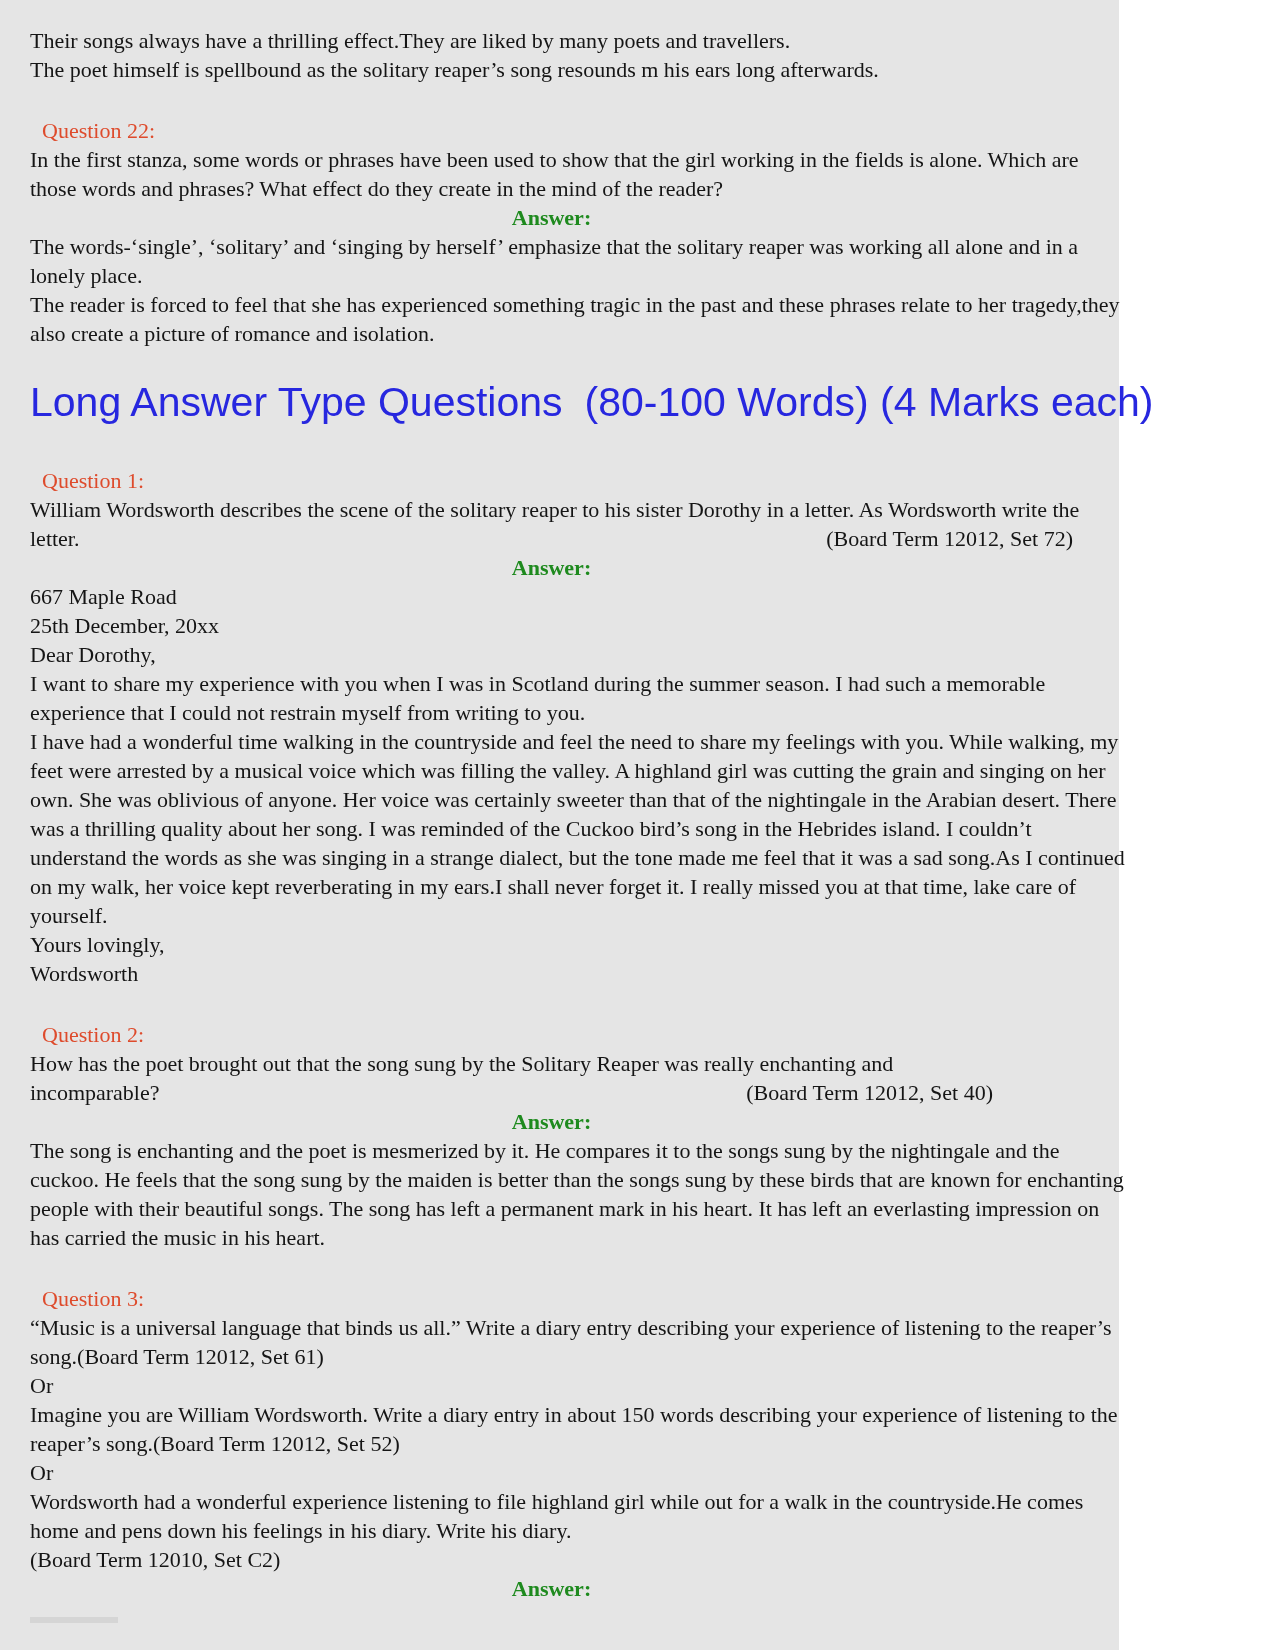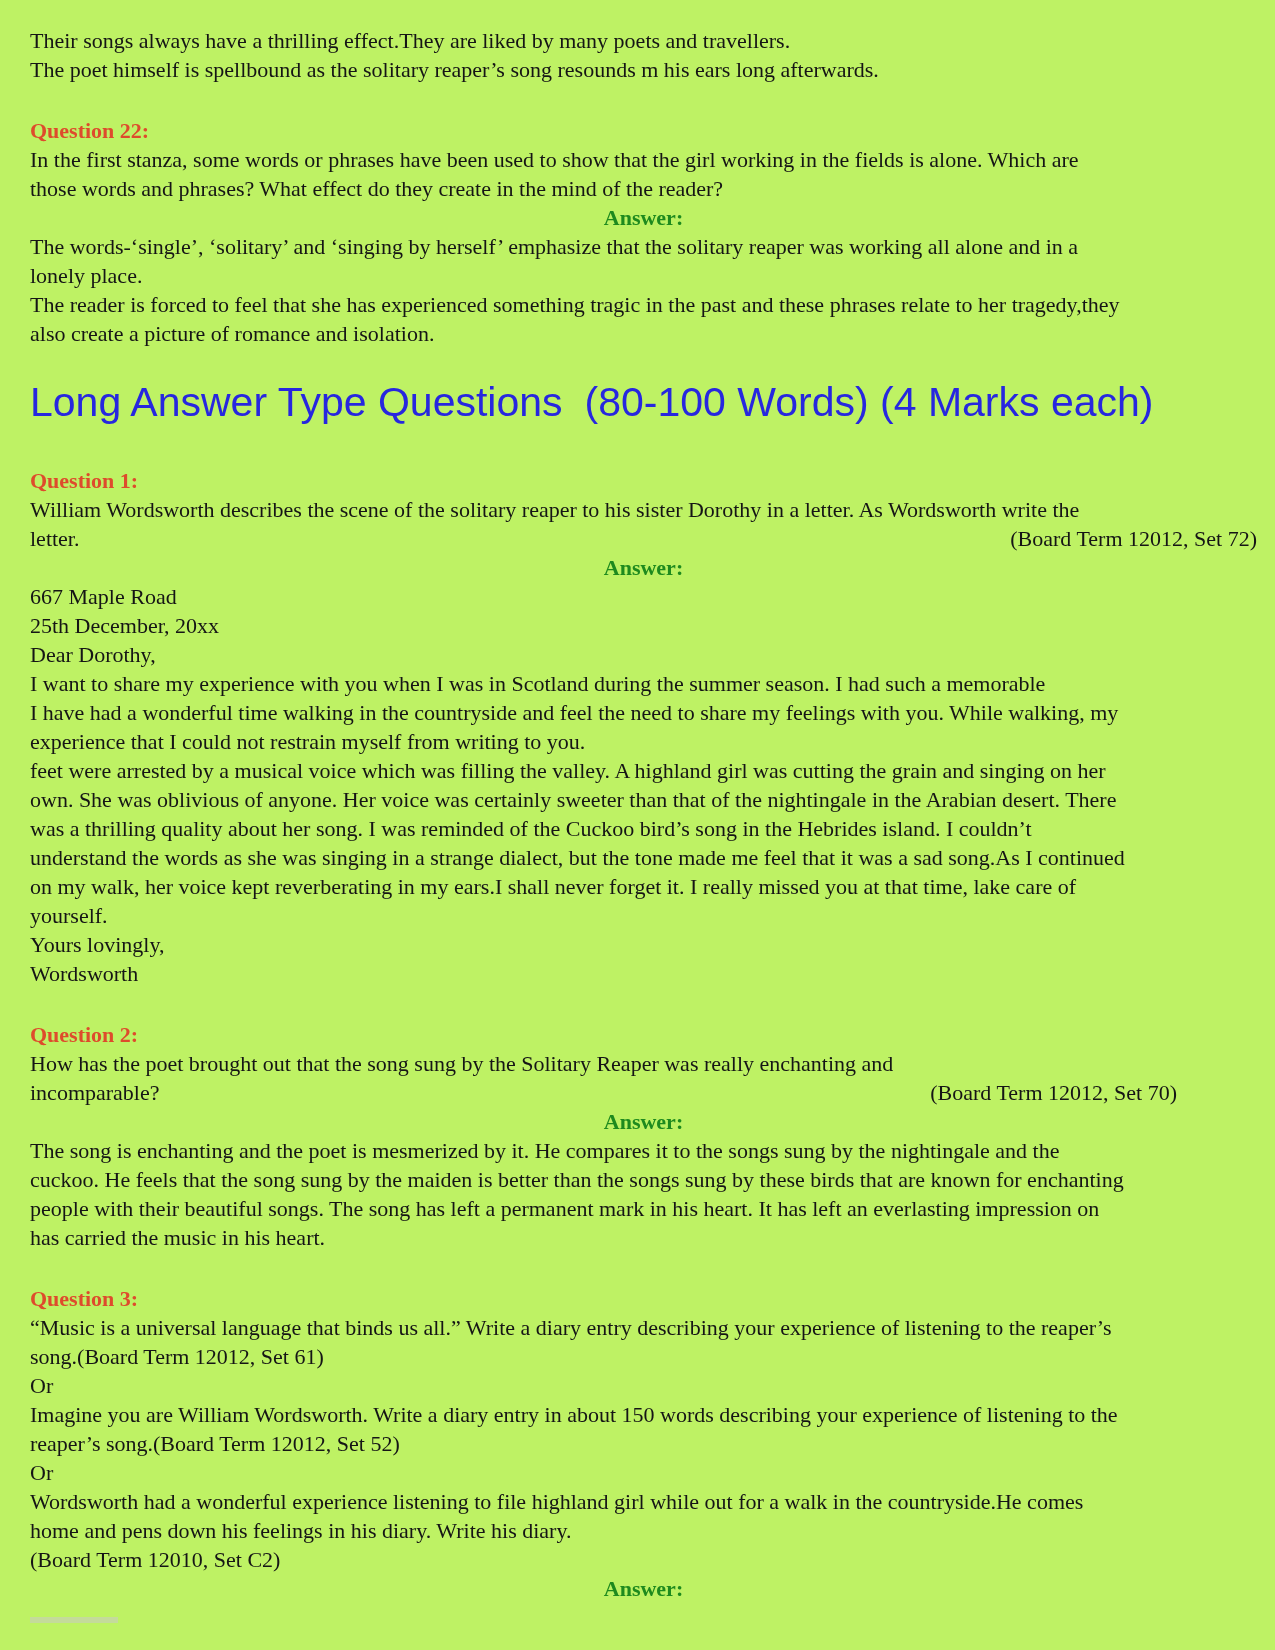--- a/index.html
+++ b/index.html
@@ -9,34 +9,35 @@
     --body-text:#151515;
   }
   *{margin:0;padding:0;box-sizing:border-box;}
   html,body{background:#ffffff;}
   body{
     width:1275px;height:1650px;overflow:hidden;
     font-family:"Liberation Serif", serif;
     color:var(--body-text);
   }
   .page{
-    width:1275px;height:1650px;
-    padding:26px 18px 0 30px;
-    background:#bef264;
+    width:1119px;height:1650px;
+    padding:26px 46px 0 30px;
+    background:#e5e5e5;
     position:relative;
   }
   .ln{
     font-size:22px;
     line-height:29px;
     white-space:pre;
   }
   .qblock{margin-top:32px;}
   .qhead{
     color:var(--question-red);
-    font-weight:bold;
+    font-weight:normal;
+    margin-left:12px;
   }
   .ahead{
     color:var(--answer-green);
     font-weight:bold;
     text-align:center;
   }
   .bold{font-weight:normal;}
   .cite-line{display:flex;}
   .cite{font-weight:normal;white-space:pre;}
   .cite-right{margin-left:auto;}
@@ -86,38 +87,38 @@
     <div class="ln">William Wordsworth describes the scene of the solitary reaper to his sister Dorothy in a letter. As Wordsworth write the</div>
     <div class="ln cite-line">
       <span>letter.</span>
       <span class="cite cite-right">(Board Term 12012, Set 72)</span>
     </div>
     <div class="ln ahead">Answer:</div>
     <div class="ln">667 Maple Road</div>
     <div class="ln">25th December, 20xx</div>
     <div class="ln">Dear Dorothy,</div>
     <div class="ln">I want to share my experience with you when I was in Scotland during the summer season. I had such a memorable</div>
+    <div class="ln">experience that I could not restrain myself from writing to you.</div>
     <div class="ln">I have had a wonderful time walking in the countryside and feel the need to share my feelings with you. While walking, my</div>
-    <div class="ln">experience that I could not restrain myself from writing to you.</div>
     <div class="ln">feet were arrested by a musical voice which was filling the valley. A highland girl was cutting the grain and singing on her</div>
     <div class="ln">own. She was oblivious of anyone. Her voice was certainly sweeter than that of the nightingale in the Arabian desert. There</div>
     <div class="ln">was a thrilling quality about her song. I was reminded of the Cuckoo bird’s song in the Hebrides island. I couldn’t</div>
     <div class="ln">understand the words as she was singing in a strange dialect, but the tone made me feel that it was a sad song.As I continued</div>
     <div class="ln">on my walk, her voice kept reverberating in my ears.I shall never forget it. I really missed you at that time, lake care of</div>
     <div class="ln">yourself.</div>
     <div class="ln">Yours lovingly,</div>
     <div class="ln">Wordsworth</div>
   </section>
 
   <section class="qblock">
     <div class="ln qhead">Question 2:</div>
     <div class="ln">How has the poet brought out that the song sung by the Solitary Reaper was really enchanting and</div>
     <div class="ln cite-line">
       <span>incomparable?</span>
-      <span class="cite cite-right-gap">(Board Term 12012, Set 70)</span>
+      <span class="cite cite-right-gap">(Board Term 12012, Set 40)</span>
     </div>
     <div class="ln ahead">Answer:</div>
     <div class="ln">The song is enchanting and the poet is mesmerized by it. He compares it to the songs sung by the nightingale and the</div>
     <div class="ln">cuckoo. He feels that the song sung by the maiden is better than the songs sung by these birds that are known for enchanting</div>
     <div class="ln">people with their beautiful songs. The song has left a permanent mark in his heart. It has left an everlasting impression on</div>
     <div class="ln">has carried the music in his heart.</div>
   </section>
 
   <section class="qblock">
     <div class="ln qhead">Question 3:</div>

